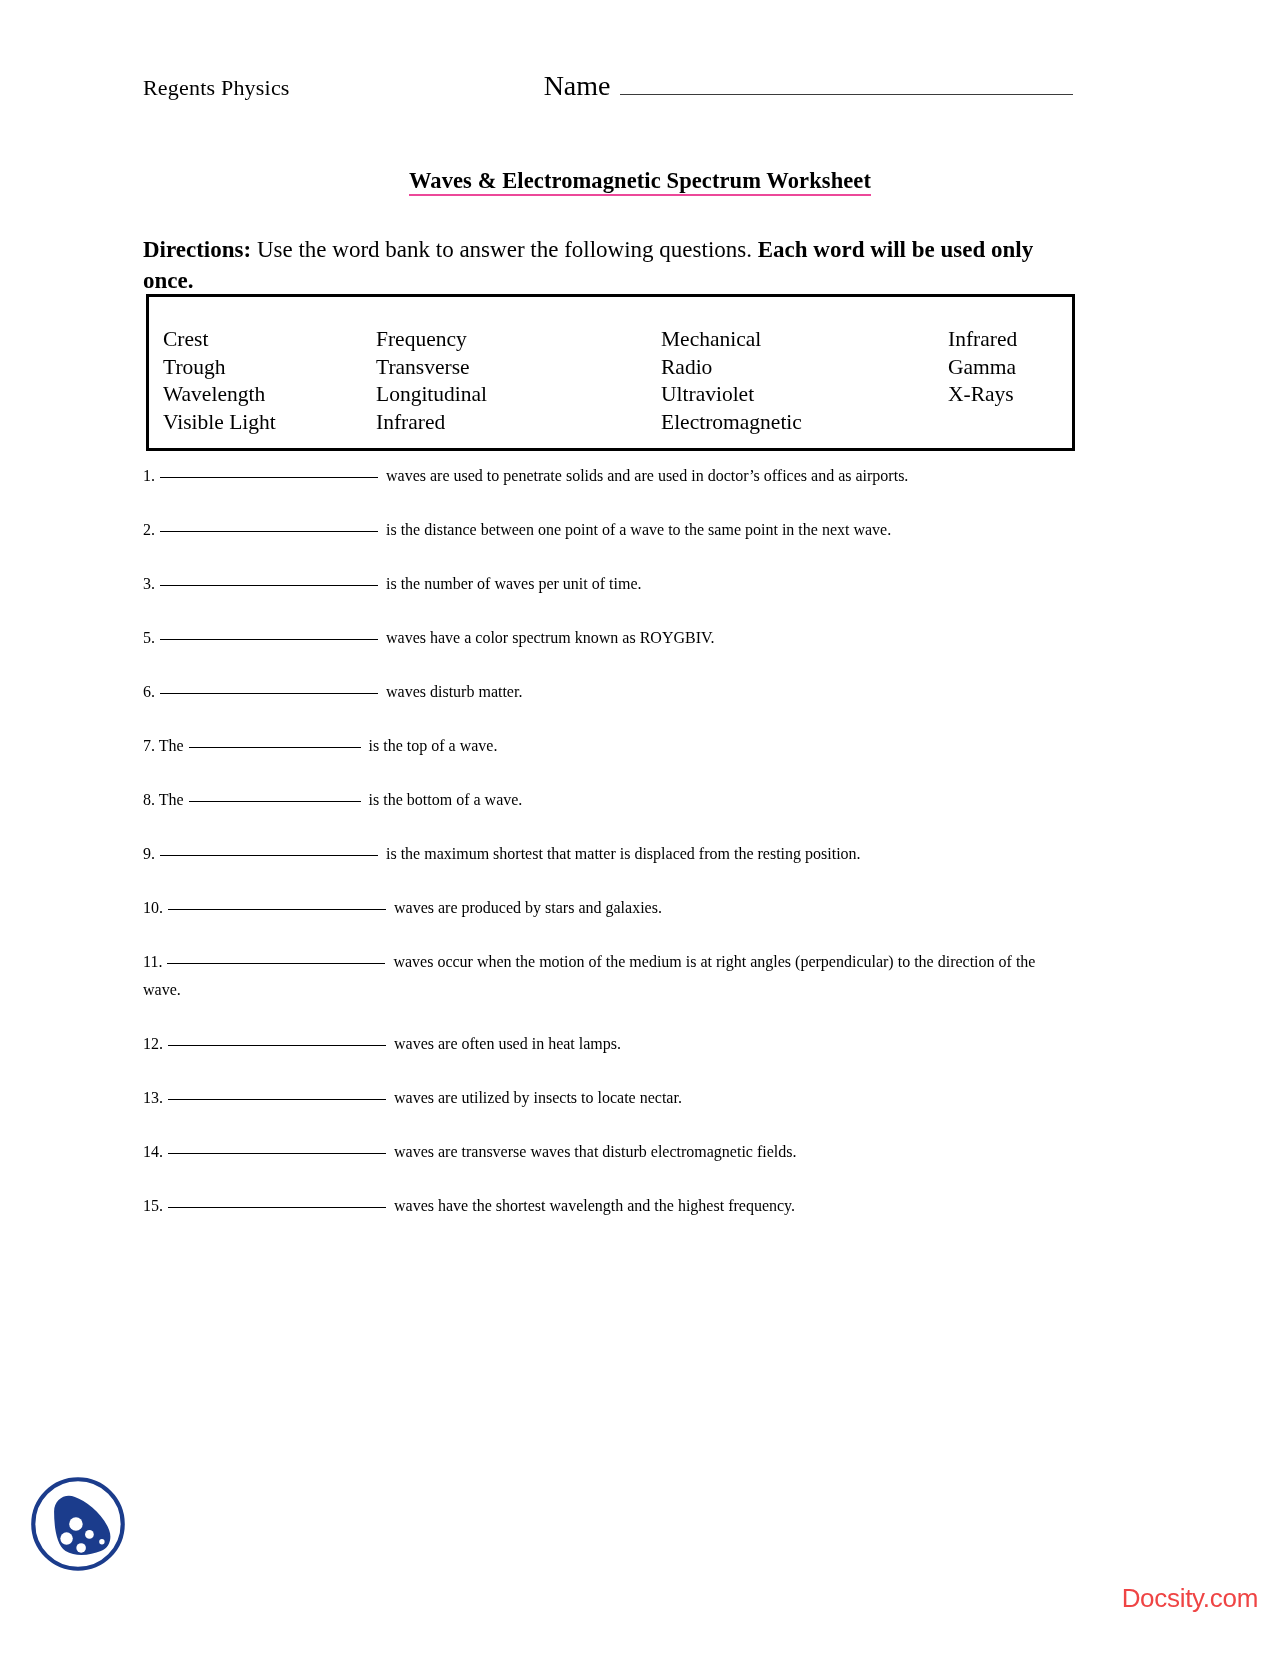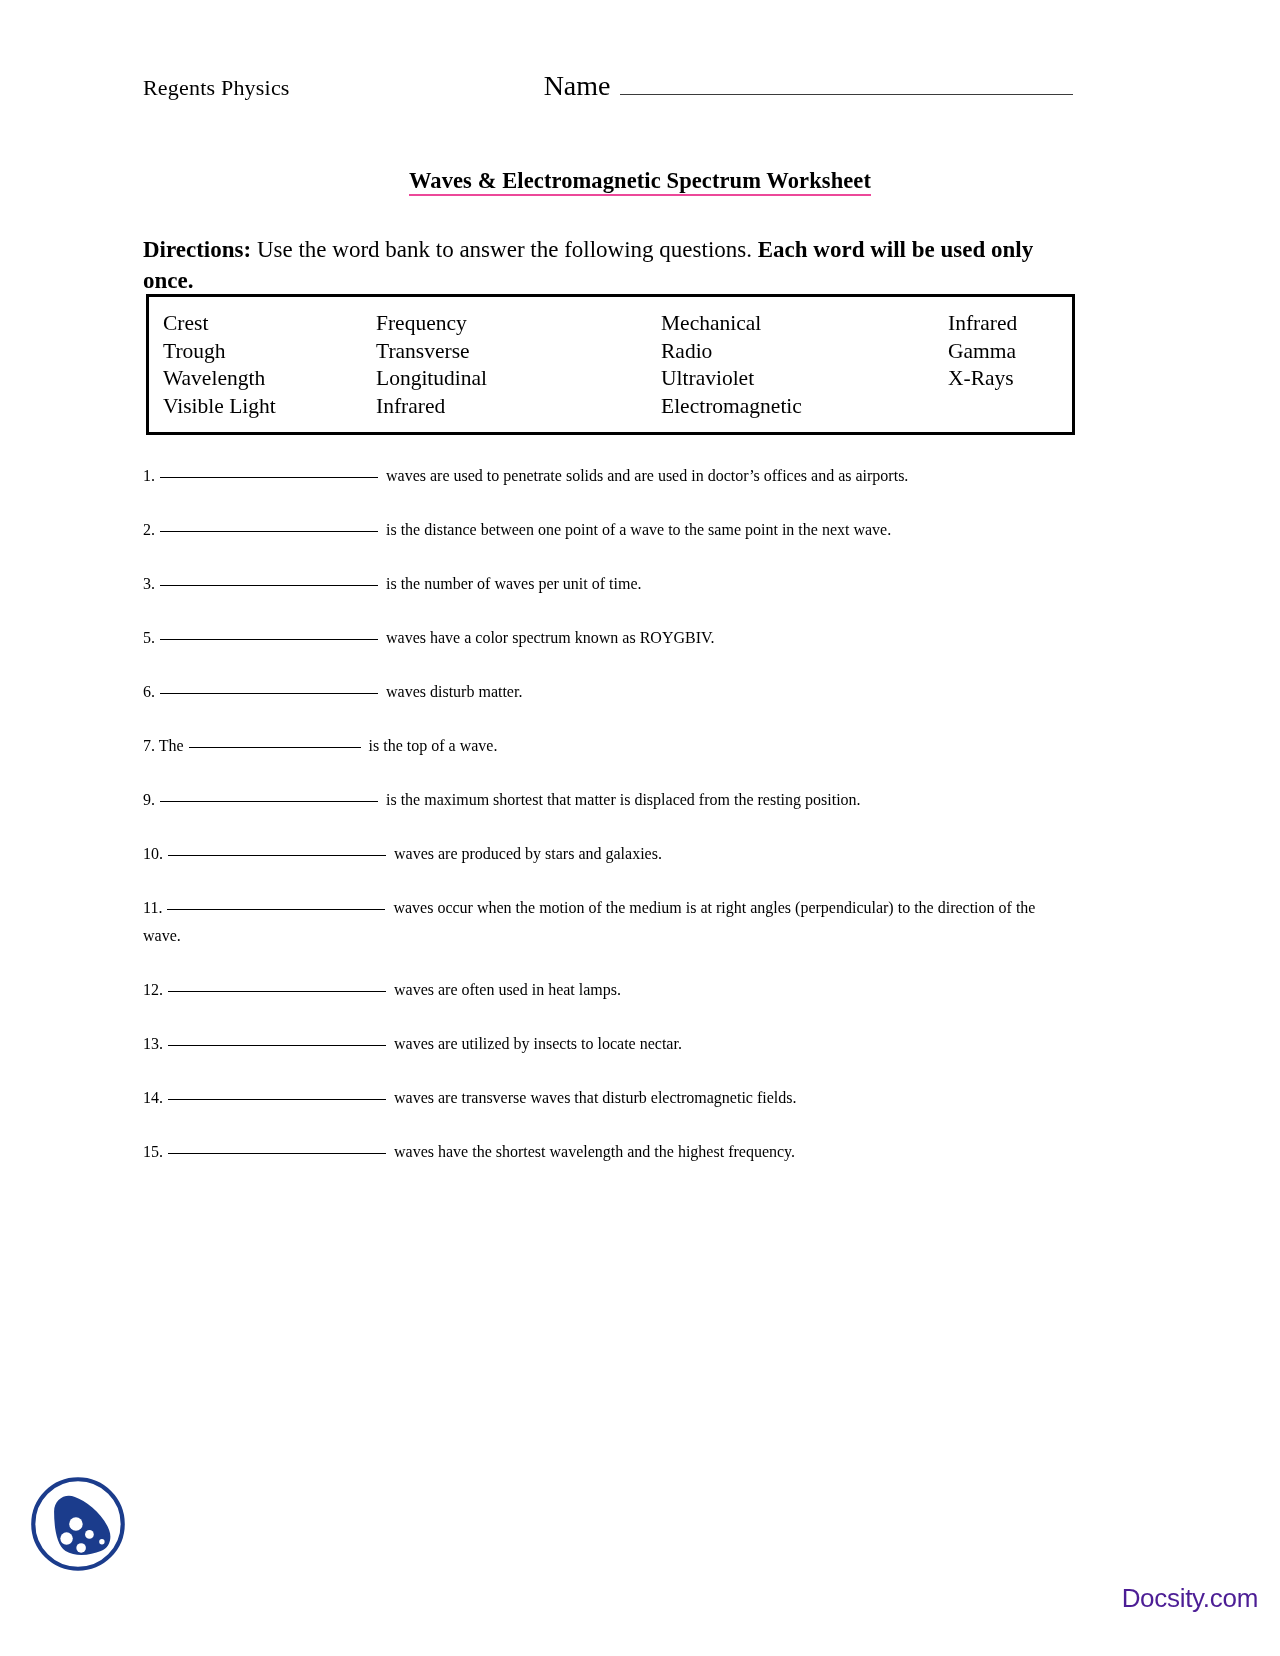--- a/index.html
+++ b/index.html
@@ -81,21 +81,21 @@
   .directions b { font-weight: bold; }
 
   
   .word-bank {
     position: absolute;
     left: 146px;
     top: 294px;
     width: 929px;
     box-sizing: border-box;
     border: 3px solid #000;
-    padding: 13px 0 12px 0;
+    padding: 29px 0 12px 0;
   }
   .wb-grid {
     display: grid;
     grid-template-columns: 213px 285px 287px auto;
     padding-left: 14px;
   }
   .wb-col {
     display: flex;
     flex-direction: column;
   }
@@ -137,21 +137,21 @@
     width: 104px;
     height: 104px;
   }
   .docsity-mark {
     position: absolute;
     right: 22px;
     top: 1583px;
     font-family: "Liberation Sans", "DejaVu Sans", sans-serif;
     font-size: 26px;
     font-weight: 500;
-    color: #4c1d95;
+    color: #ef4444;
     letter-spacing: -0.3px;
   }
 </style>
 </head>
 <body>
 
 <div class="page">
 
   <div class="header-row">
     <div class="course-name">Regents Physics</div>
@@ -197,20 +197,21 @@
     </div>
   </div>
 
   <div class="questions" id="questions-container">
       <div class="q"><span>1.</span><span class="blank long"></span><span> waves are used to penetrate solids and are used in doctor’s offices and as airports.</span></div>
       <div class="q"><span>2.</span><span class="blank long"></span><span> is the distance between one point of a wave to the same point in the next wave.</span></div>
       <div class="q"><span>3.</span><span class="blank long"></span><span> is the number of waves per unit of time.</span></div>
       <div class="q"><span>5.</span><span class="blank long"></span><span> waves have a color spectrum known as ROYGBIV.</span></div>
       <div class="q"><span>6.</span><span class="blank long"></span><span> waves disturb matter.</span></div>
       <div class="q"><span>7.</span> <span>The</span><span class="blank short"></span><span> is the top of a wave.</span></div>
+      <div class="q"><span>8.</span> <span>The</span><span class="blank short"></span><span> is the bottom of a wave.</span></div>
       <div class="q"><span>9.</span><span class="blank long"></span><span> is the maximum shortest that matter is displaced from the resting position.</span></div>
       <div class="q"><span>10.</span><span class="blank long"></span><span> waves are produced by stars and galaxies.</span></div>
       <div class="q"><span>11.</span><span class="blank long"></span><span> waves occur when the motion of the medium is at right angles (perpendicular) to the direction of the wave.</span></div>
       <div class="q"><span>12.</span><span class="blank long"></span><span> waves are often used in heat lamps.</span></div>
       <div class="q"><span>13.</span><span class="blank long"></span><span> waves are utilized by insects to locate nectar.</span></div>
       <div class="q"><span>14.</span><span class="blank long"></span><span> waves are transverse waves that disturb electromagnetic fields.</span></div>
       <div class="q"><span>15.</span><span class="blank long"></span><span> waves have the shortest wavelength and the highest frequency.</span></div>
     </div>
 
   <div class="logo">

